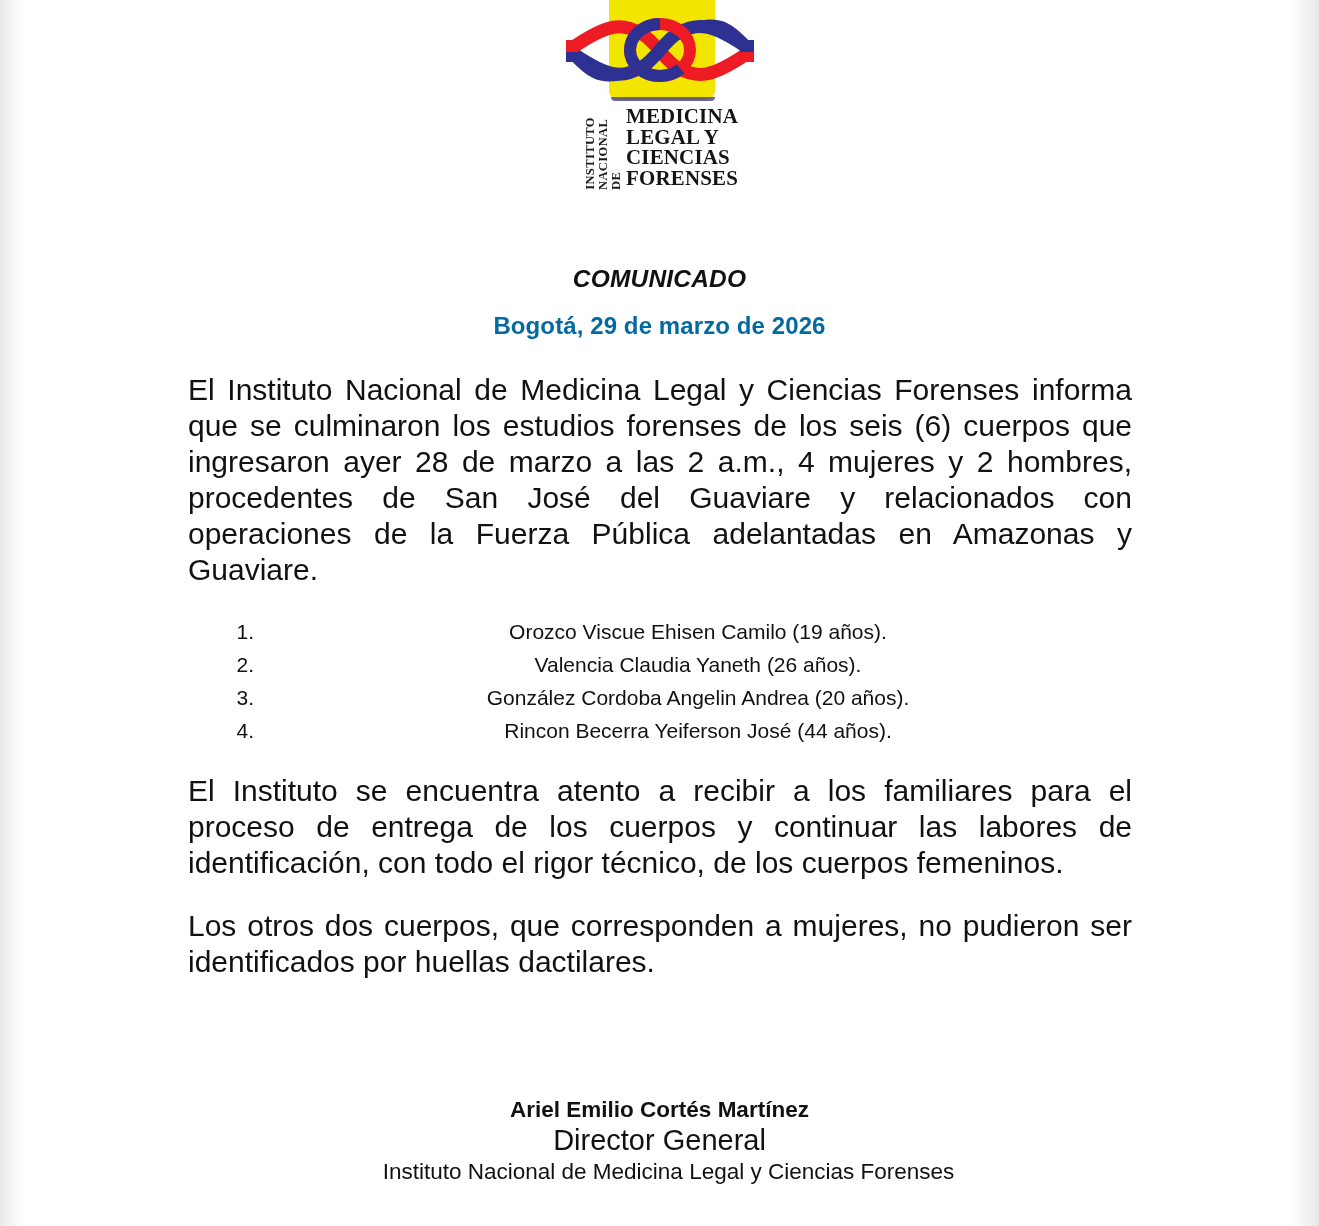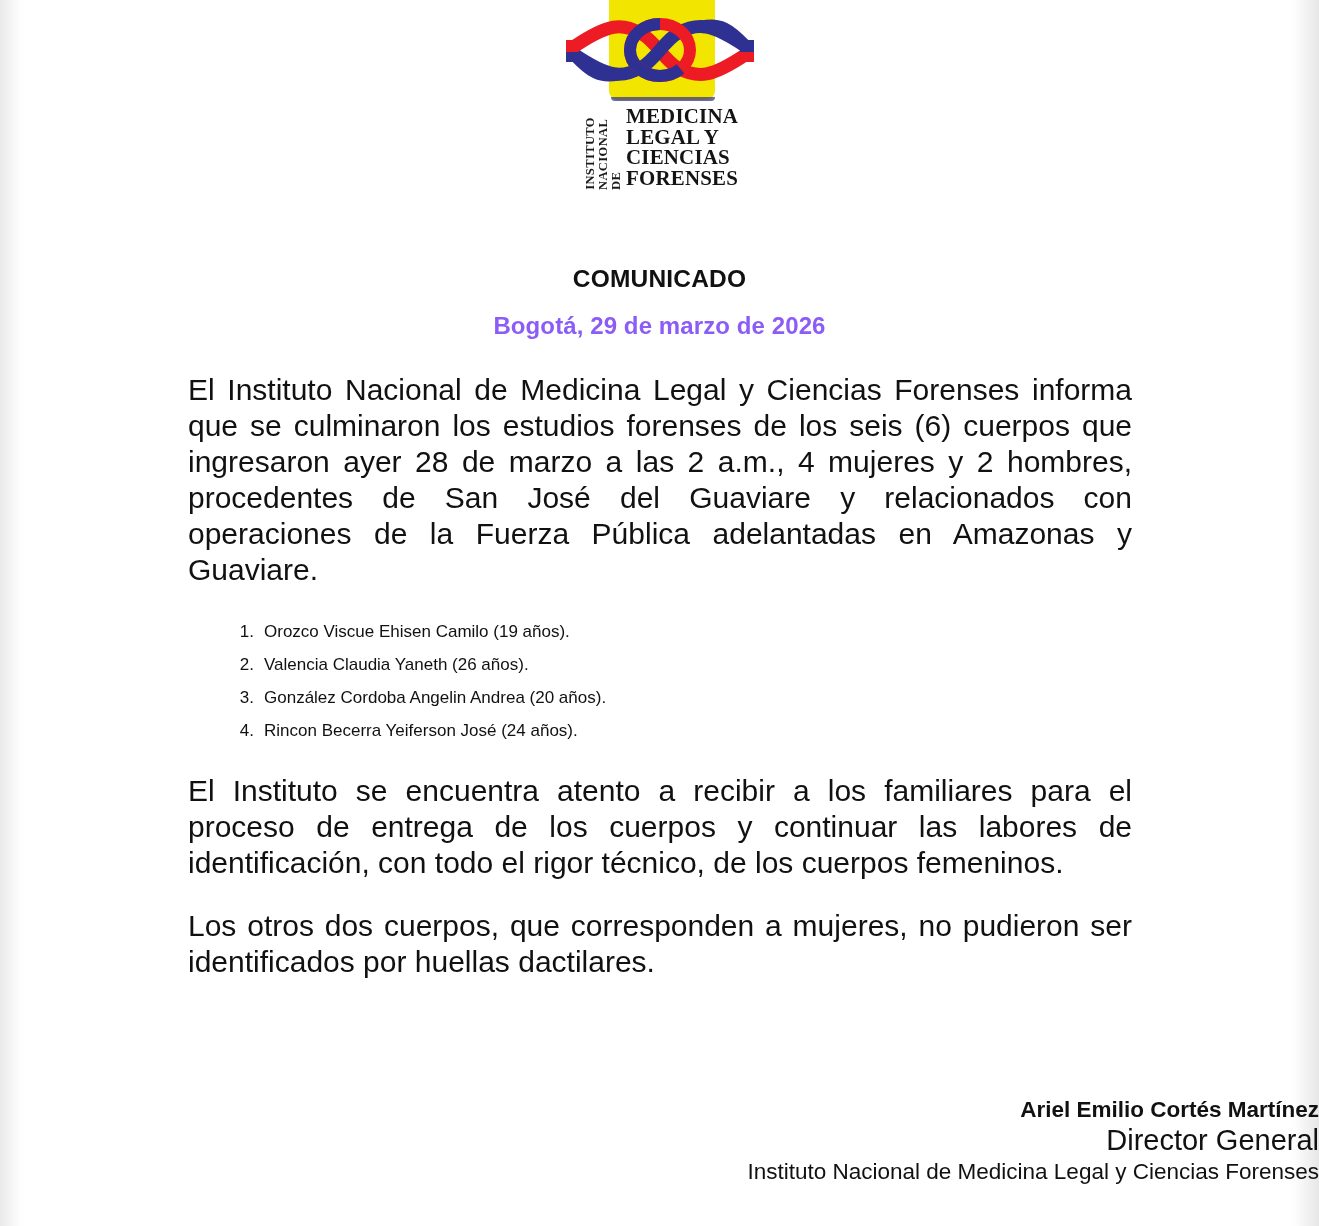--- a/index.html
+++ b/index.html
@@ -131,31 +131,32 @@
   .doc-title {
     position: absolute;
     top: 265px;
     left: 0;
     width: 100%;
     text-align: center;
     font-size: 24.5px;
     font-weight: bold;
     letter-spacing: .2px;
     color: #111;
+    font-style: italic;
   }
   .doc-date {
     position: absolute;
     top: 312px;
     left: 0;
     width: 100%;
     text-align: center;
     font-size: 24px;
     font-weight: bold;
     letter-spacing: .1px;
-    color: #8b5cf6;
+    color: #0369a1;
   }
 
   
   .body-area {
     position: absolute;
     top: 372px;
     left: 188px;
     width: 944px;
   }
   .para {
@@ -171,42 +172,43 @@
   }
 
   ol.name-list {
     margin: 0 0 26px 0;
     padding: 0 0 0 76px;
     list-style: none;
     counter-reset: nm;
   }
   ol.name-list li {
     position: relative;
-    font-size: 17px;
+    font-size: 21px;
     line-height: 33px;
     color: #111;
     counter-increment: nm;
     padding-left: 0;
+    text-align: center;
   }
   ol.name-list li::before {
     content: counter(nm) ".";
     position: absolute;
     left: -40px;
     width: 30px;
     text-align: right;
     color: #111;
   }
 
   
   .signature {
     position: absolute;
     top: 1094px;
     left: 0;
     width: 100%;
-    text-align: right;
+    text-align: center;
   }
   .sig-name {
     font-size: 22.5px;
     font-weight: bold;
     line-height: 31px;
     color: #111;
   }
   .sig-role {
     font-size: 29px;
     line-height: 31px;
@@ -272,21 +274,21 @@
 
   <div class="body-area">
 
     <p class="para">El Instituto Nacional de Medicina Legal y Ciencias Forenses informa que se culminaron los estudios forenses de los seis (6) cuerpos que ingresaron ayer 28 de marzo a las 2 a.m., 4 mujeres y 2 hombres, procedentes de San José del Guaviare y relacionados con operaciones de la Fuerza Pública adelantadas en Amazonas y Guaviare.</p>
 
 
     <ol class="name-list">
       <li>Orozco Viscue Ehisen Camilo (19 años).</li>
       <li>Valencia Claudia Yaneth (26 años).</li>
       <li>González Cordoba Angelin Andrea (20 años).</li>
-      <li>Rincon Becerra Yeiferson José (24 años).</li>
+      <li>Rincon Becerra Yeiferson José (44 años).</li>
     </ol>
 
     <p class="para">El Instituto se encuentra atento a recibir a los familiares para el proceso de entrega de los cuerpos y continuar las labores de identificación, con todo el rigor técnico, de los cuerpos femeninos.</p>
 
     <p class="para">Los otros dos cuerpos, que corresponden a mujeres, no pudieron ser identificados por huellas dactilares.</p>
   </div>
 
   <div class="signature">
     <div class="sig-name">Ariel Emilio Cortés Martínez</div>
     <div class="sig-role">Director General</div>

